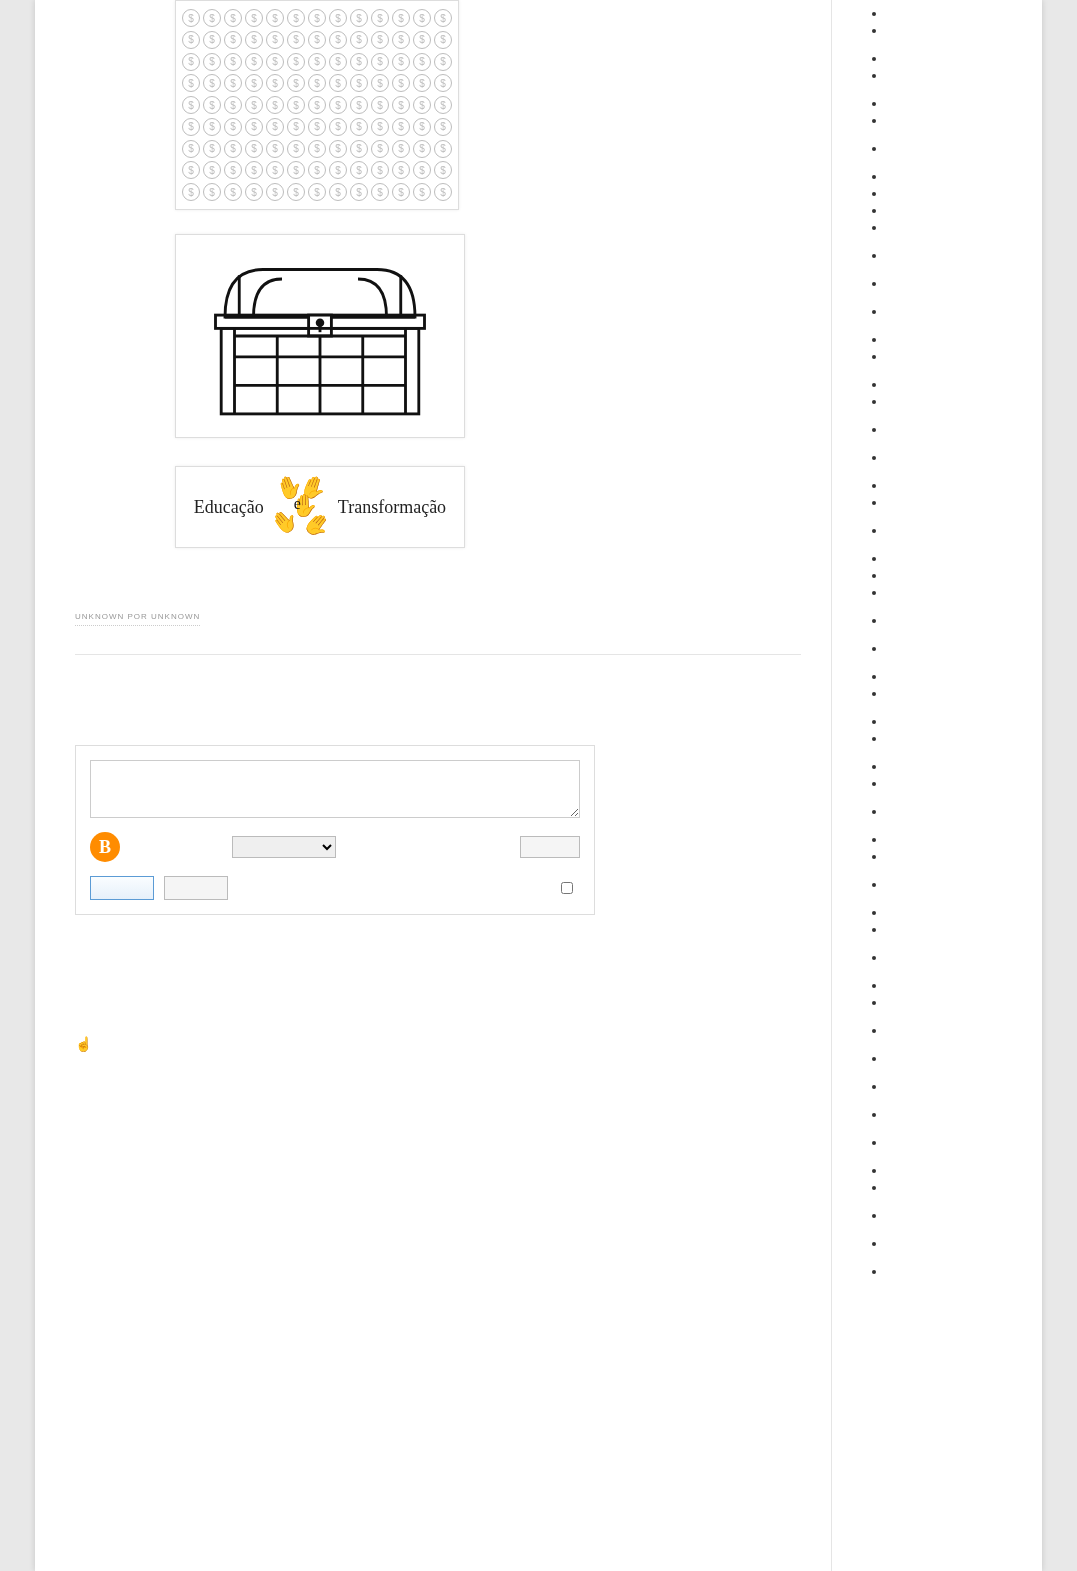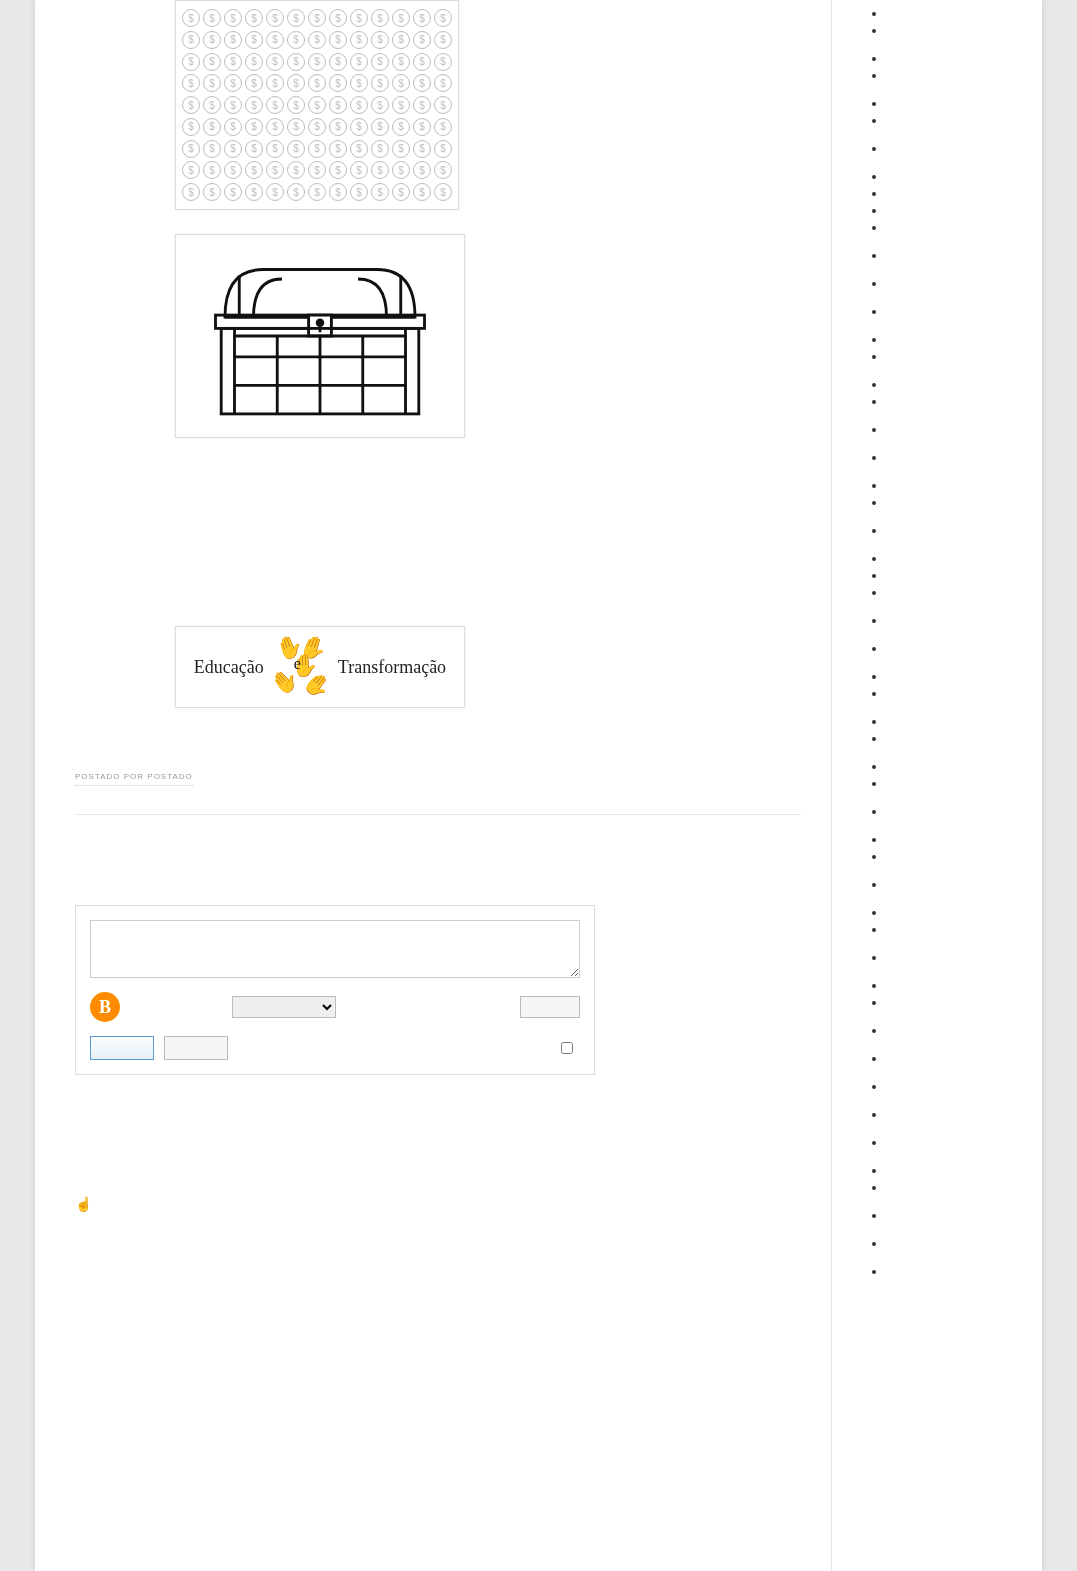--- a/index.html
+++ b/index.html
@@ -74,21 +74,20 @@
     margin-left: 100px;
   }
   .chest-svg {
     width: 276px;
     height: 190px;
     display: block;
   }
 
   
   .logo-frame {
-    margin-top: 160px;
     margin-left: 100px;
   }
   .logo-inner {
     width: 276px;
     height: 68px;
     display: flex;
     align-items: center;
     justify-content: center;
     gap: 6px;
   }
@@ -443,21 +442,21 @@
             <span class="hand green">✋</span>
             <span class="hand blue">✋</span>
             <span class="hand orange">✋</span>
             <span class="logo-e">e</span>
           </span>
           <span class="logo-word">Transformação</span>
         </div>
       </div>
 
       
-      <div class="post-meta">POSTADO POR  POSTADO</div>
+      <div class="post-meta">UNKNOWN POR  UNKNOWN</div>
       <div class="post-sep"></div>
 
       
       <div class="comment-wrap">
         <textarea class="comment-textarea" value="" style=""></textarea>
 
         <div class="comment-row">
           <div class="blogger-icon">B</div>
           <select class="comment-select" value=""></select>
           <div class="comment-signout"></div>

